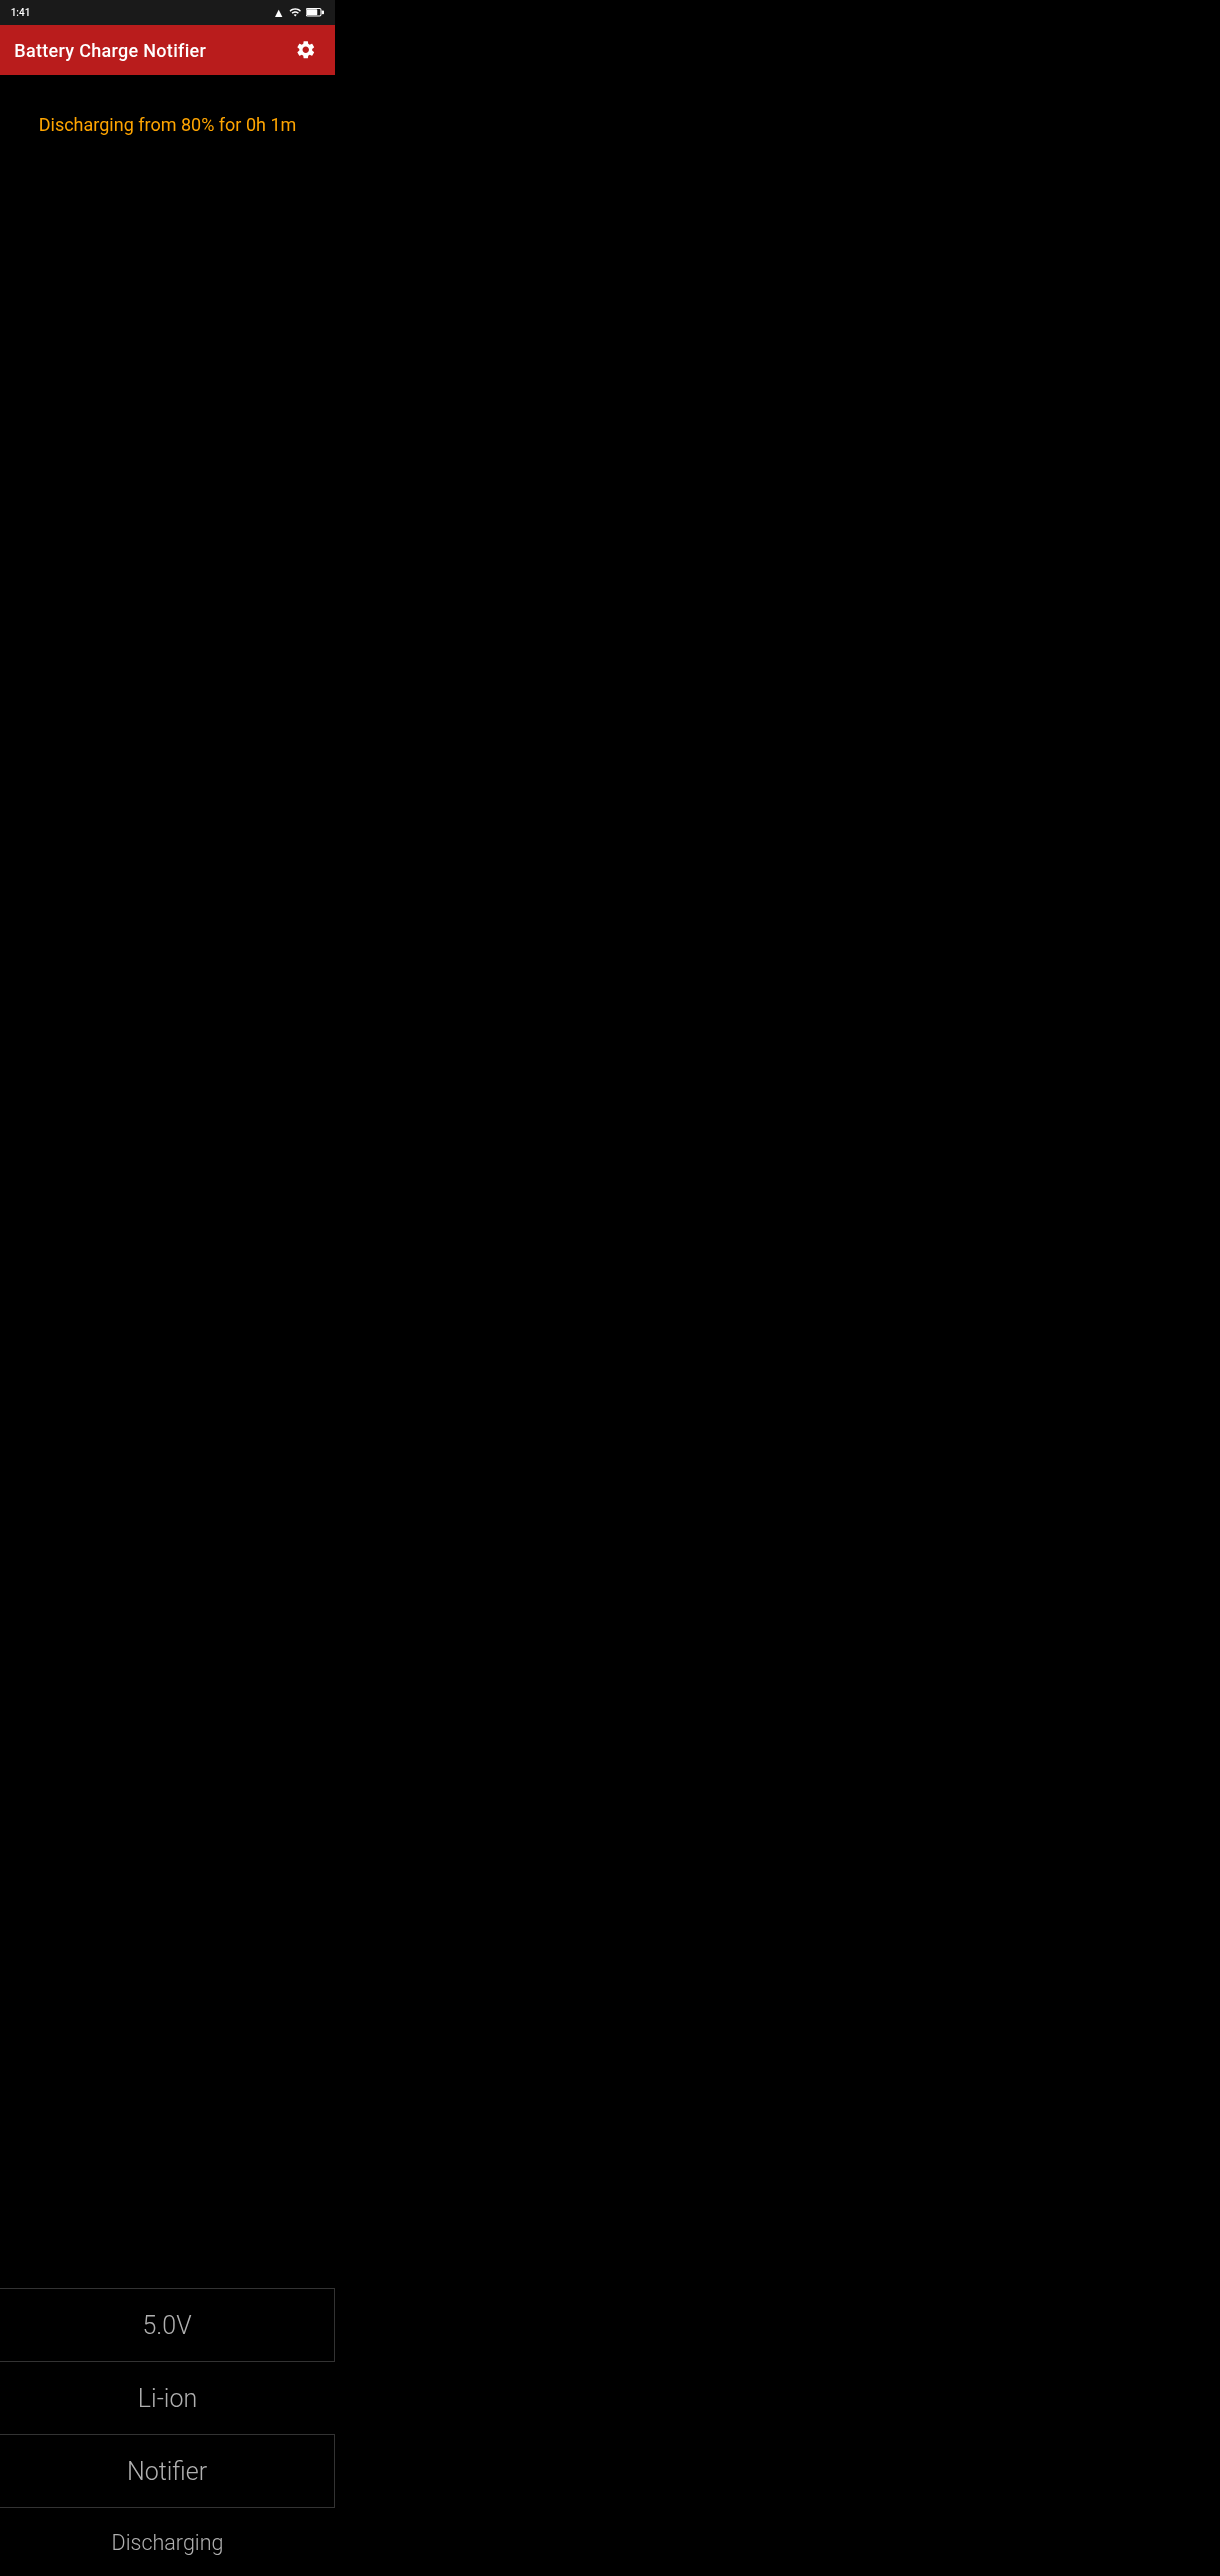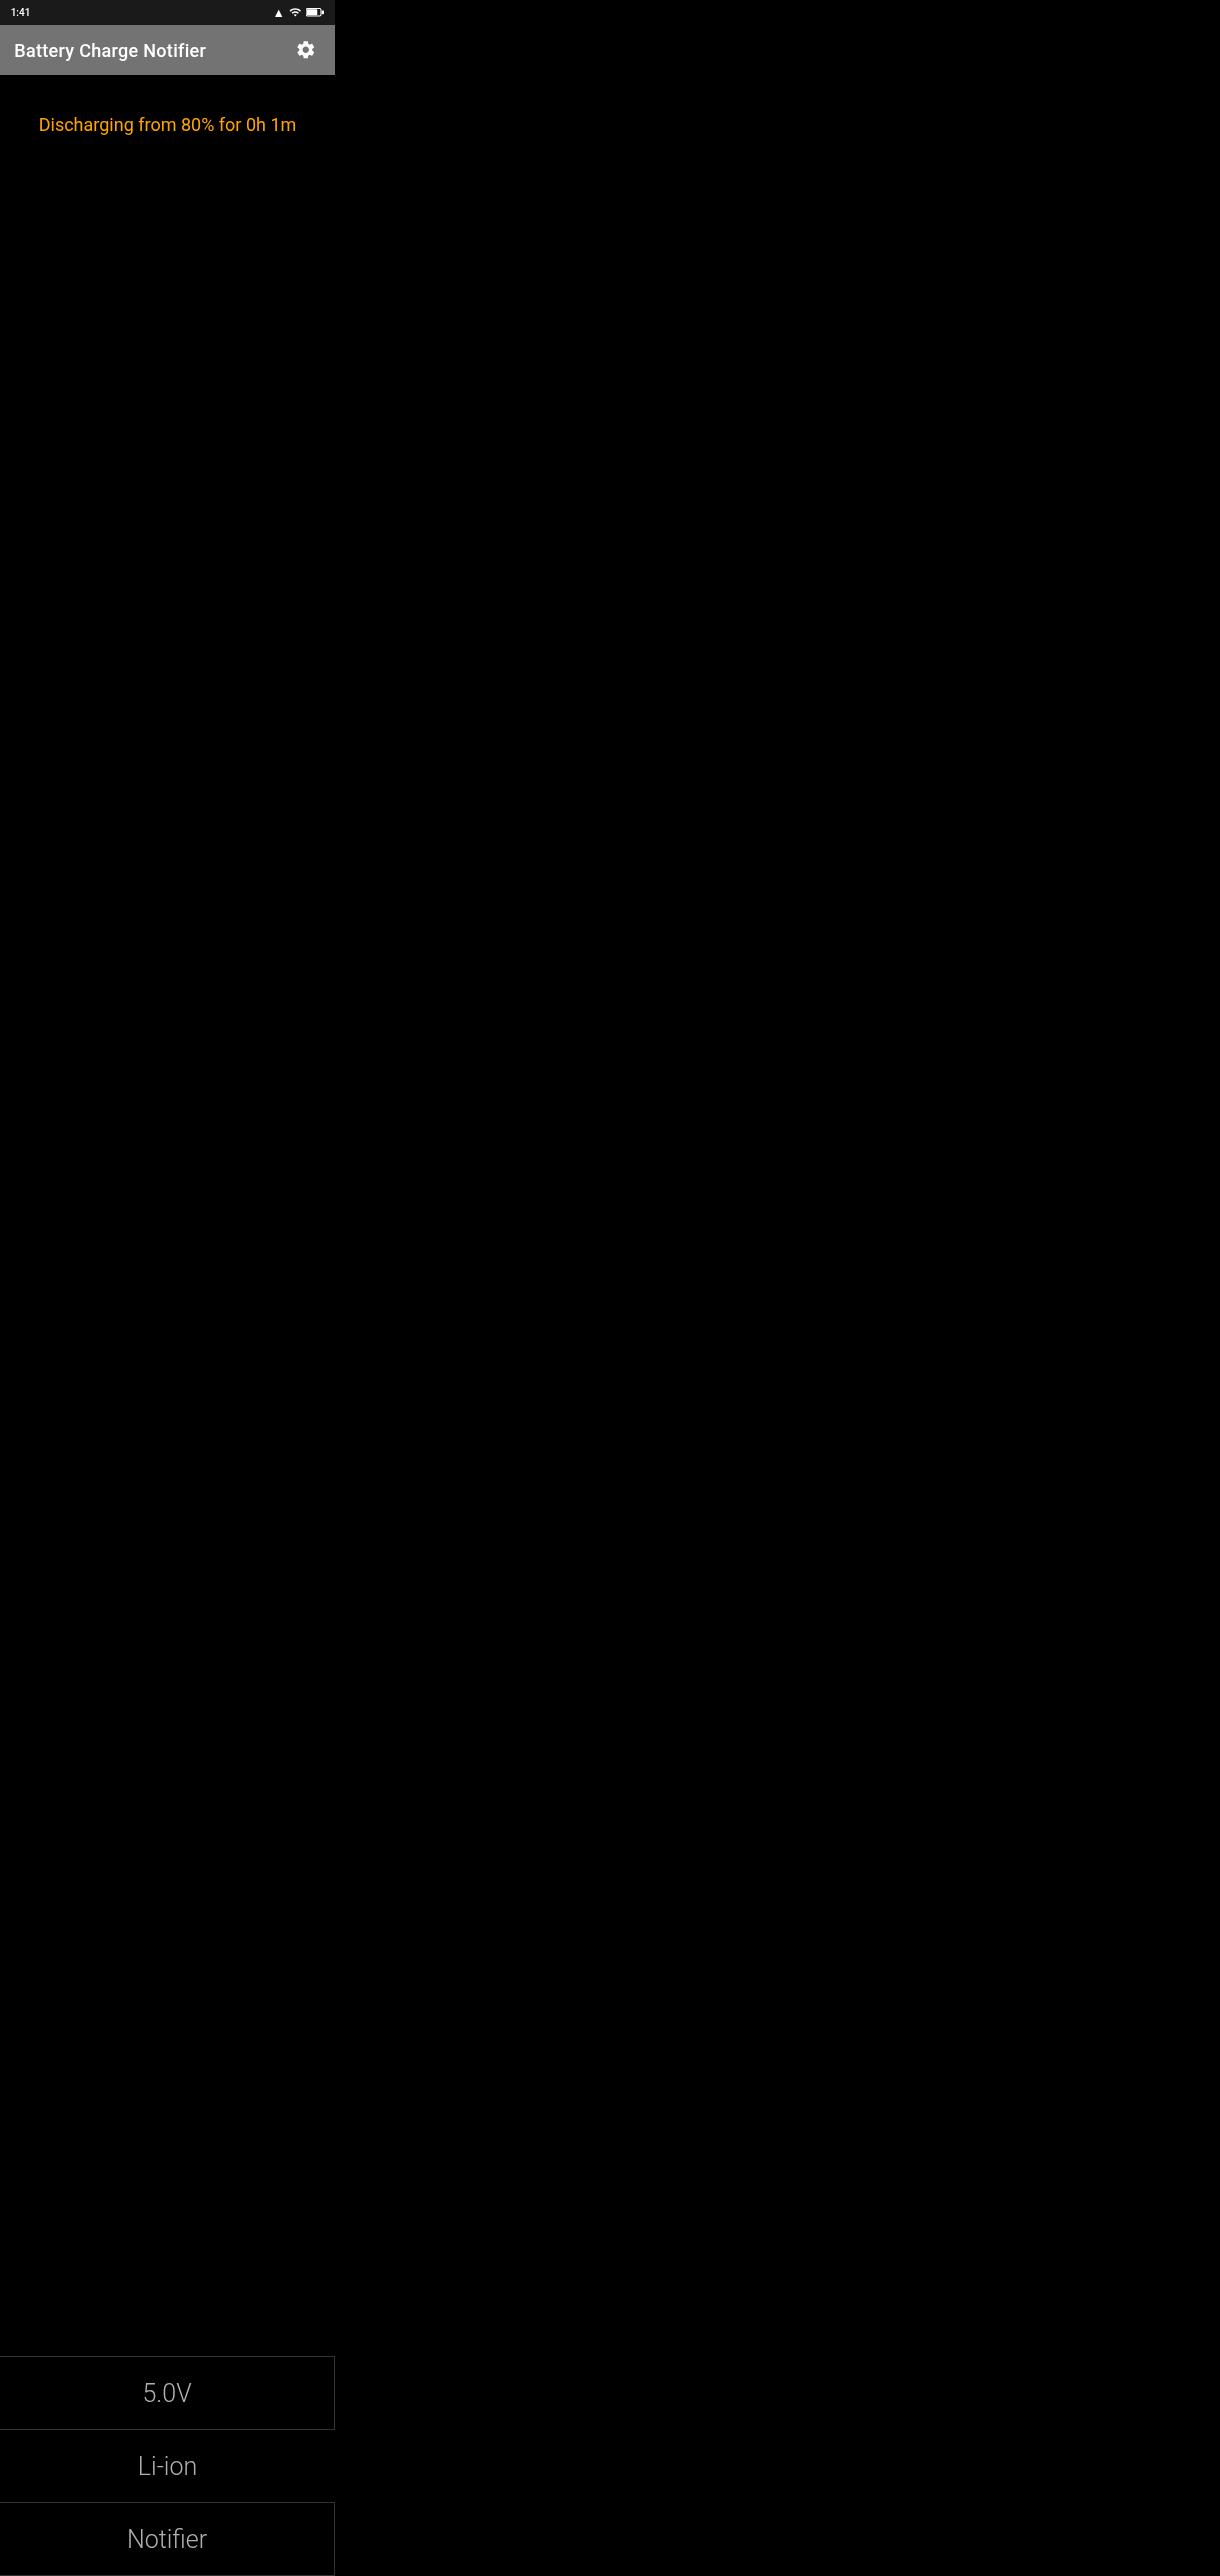--- a/index.html
+++ b/index.html
@@ -34,21 +34,21 @@
     }
 
     .status-bar-right {
       display: flex;
       align-items: center;
       gap: 4.5px;
     }
 
     
     .app-bar {
-      background-color: #737373;
+      background-color: #b91c1c;
       height: 50px;
       display: flex;
       align-items: center;
       justify-content: space-between;
       padding: 0 14.3px;
     }
 
     .app-title {
       font-size: 18px;
       color: #ffffff;
@@ -200,15 +200,18 @@
       <span class="stat-value">5.0V</span>
     </div>
     <div class="stat-cell">
       <span class="stat-value">Li-ion</span>
     </div>
     <div class="stat-cell">
       <span class="stat-value">Notifier</span>
     </div>
   </div>
 
+  <div class="bottom-status">
+    <span class="bottom-status-text">Discharging</span>
+  </div>
 
 </div>
 
 
 </body></html>

